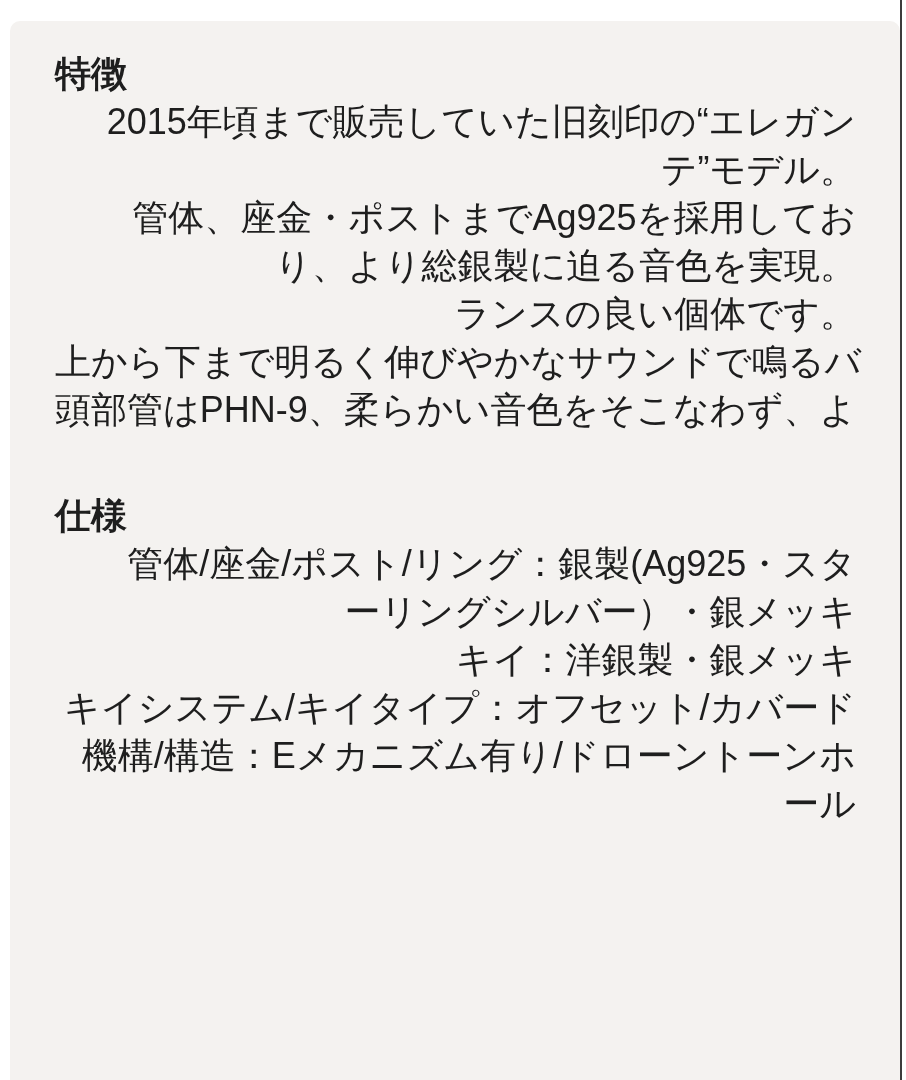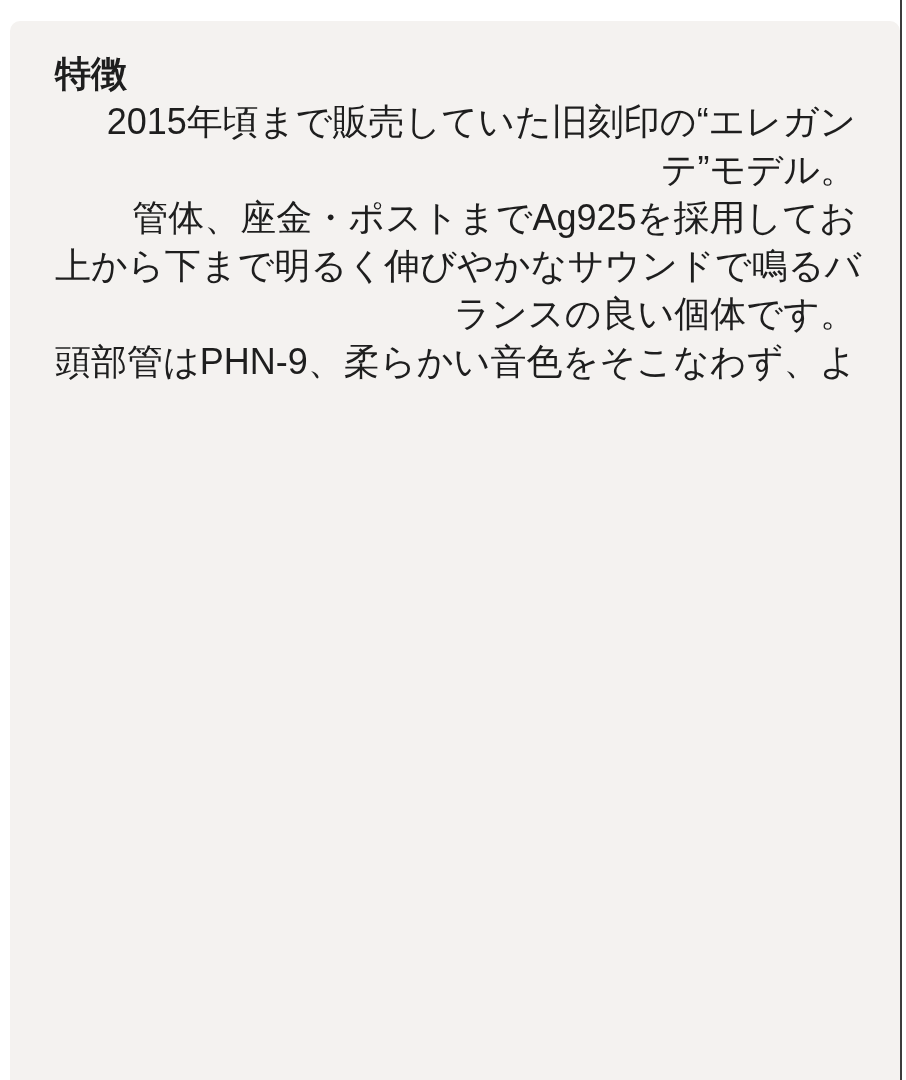--- a/index.html
+++ b/index.html
@@ -54,22 +54,32 @@
 </head>
 <body>
 
 <div class="content">
 
   <section>
     <h2 class="heading">特徴</h2>
     <div class="line">2015年頃まで販売していた旧刻印の“エレガン</div>
     <div class="line">テ”モデル。</div>
     <div class="line">管体、座金・ポストまでAg925を採用してお</div>
+    <div class="line">り、より総銀製に迫る音色を実現。</div>
+    <div class="line">ランスの良い個体です。</div>
     <div class="line">上から下まで明るく伸びやかなサウンドで鳴るバ</div>
-    <div class="line">ランスの良い個体です。</div>
     <div class="line">頭部管はPHN-9、柔らかい音色をそこなわず、よ</div>
   </section>
 
 
+  <section class="section-specs">
+    <h2 class="heading">仕様</h2>
+    <div class="line">管体/座金/ポスト/リング：銀製(Ag925・スタ</div>
+    <div class="line">ーリングシルバー）・銀メッキ</div>
+    <div class="line">キイ：洋銀製・銀メッキ</div>
+    <div class="line">キイシステム/キイタイプ：オフセット/カバード</div>
+    <div class="line">機構/構造：Eメカニズム有り/ドローントーンホ</div>
+    <div class="line">ール</div>
+  </section>
 
 </div>
 
 <div class="right-border"></div>
 
 </body></html>

